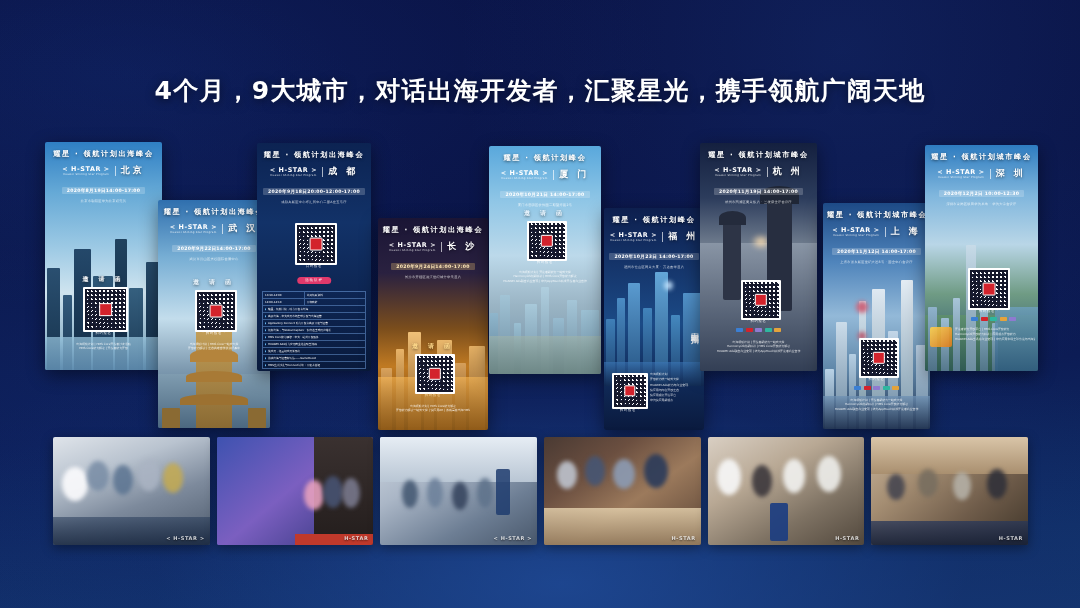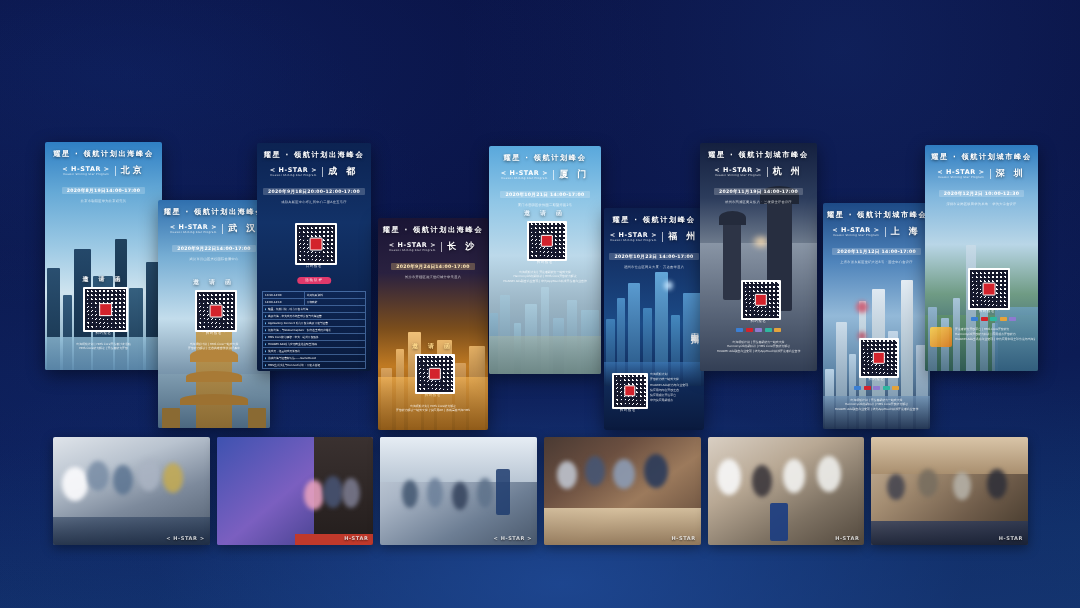--- a/index.html
+++ b/index.html
@@ -112,20 +112,21 @@
   .ph5{background:linear-gradient(150deg,#d9cfc3 0%,#b8a894 35%,#7e7263 68%,#52483d 100%);}
   .ph6{background:linear-gradient(140deg,#c9b69d 0%,#a48d72 32%,#6f5c4a 66%,#3f3529 100%);}
   .blob{position:absolute;border-radius:50%;filter:blur(2px);}
   .bar{position:absolute;}
 </style>
 </head>
 <body>
 
 <div class="stage">
 
+  <div class="headline">4个月，9大城市，对话出海开发者，汇聚星光，携手领航广阔天地</div>
 
   <div class="posters">
 
     <div class="poster p-sky" style="left:45px;top:142px;width:117px;height:228px;">
       <div class="scene" style="height:72%;">
         <span class="bld" style="left:2%;width:11%;height:62%;background:linear-gradient(180deg,#2a4f70,#16334d);"></span>
         <span class="bld" style="left:15%;width:8%;height:46%;background:linear-gradient(180deg,#335b7d,#1b3a55);"></span>
         <span class="bld" style="left:25%;width:14%;height:74%;background:linear-gradient(180deg,#24486a,#122c45);"></span>
         <span class="bld" style="left:41%;width:17%;height:57%;background:linear-gradient(180deg,#2f5878,#173350);"></span>
         <span class="bld" style="left:60%;width:10%;height:80%;background:linear-gradient(180deg,#20425f,#0f2740);"></span>

